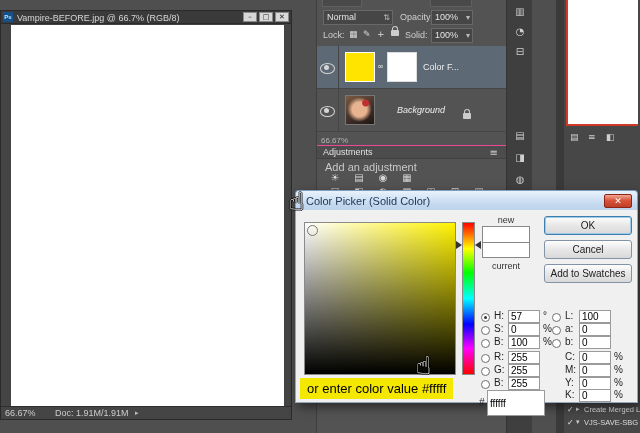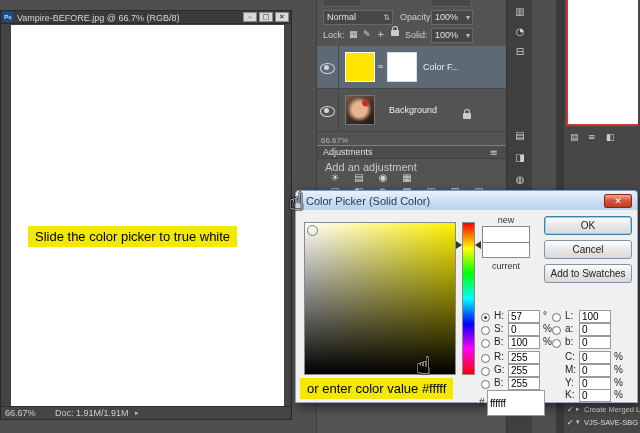--- a/index.html
+++ b/index.html
@@ -54,21 +54,21 @@
   .thumb{position:absolute;top:6px;width:30px;height:30px;box-sizing:border-box}
   .fill-thumb{left:28px;background:#ffe400;border:1px solid #fff}
   .mask-thumb{left:70px;background:#fff;border:1px solid #ddd}
   .photo-thumb{left:28px;border:1px solid #777;background:
       radial-gradient(circle at 70% 25%, #c03030 0 3px, rgba(0,0,0,0) 4px),
       radial-gradient(ellipse at 48% 48%, #e8b48f 0 35%, rgba(0,0,0,0) 60%),
       linear-gradient(150deg,#7a5a42,#43302a 55%,#201713)}
   .link-icon{position:absolute;left:60px;top:16px;font-size:8px;color:#ddd}
   .layer-name{position:absolute;font-size:9px;color:#eee;white-space:nowrap}
   .name-colorfill{left:106px;top:16px}
-  .name-bg{left:72px;top:16px;}
+  .name-bg{left:80px;top:16px;font-style:italic}
   .lock-badge{position:absolute;left:146px;top:16px}
   .lock-icon{display:inline-block;width:8px;height:6px;background:#ccc;border-radius:1px;position:relative}
   .lock-icon::before{content:"";position:absolute;left:1px;top:-4px;width:4px;height:4px;border:1px solid #ccc;
                      border-bottom:none;border-radius:3px 3px 0 0}
   .panel-zoom{position:absolute;left:4px;top:136px;font-size:8px;color:#b5b5b5}
   .adj-header{position:absolute;left:0;top:145px;width:100%;height:14px;background:#4c4c4c;
               border-top:1px solid #ec4899;border-bottom:1px solid #414141;box-sizing:border-box}
   .adj-title{position:absolute;left:6px;top:1px;font-size:9px;color:#e0e0e0}
   .adj-menu{position:absolute;right:8px;top:1px;font-size:10px;color:#ccc}
   .adj-sub{position:absolute;left:8px;top:161px;font-size:11px;color:#c8c8c8}
@@ -154,21 +154,20 @@
       <span class="win-btn win-close glyph">✕</span>
     </div>
     <div class="canvas"></div>
     <div class="doc-status">
       <span class="doc-zoom">66.67%</span>
       <span class="doc-size">Doc: 1.91M/1.91M</span>
       <span class="status-caret glyph">▸</span>
     </div>
   </div>
 
-  <div class="note note1">Slide the color picker to true white</div>
   <div class="note note2">or enter color value #fffff</div>
 
   <div class="layers-panel">
     <div class="stub stub1"></div>
     <div class="stub stub2"></div>
 
     <div class="dd blend-dd">
       <span>Normal</span>
       <span class="dd-caret glyph">⇅</span>
     </div>

